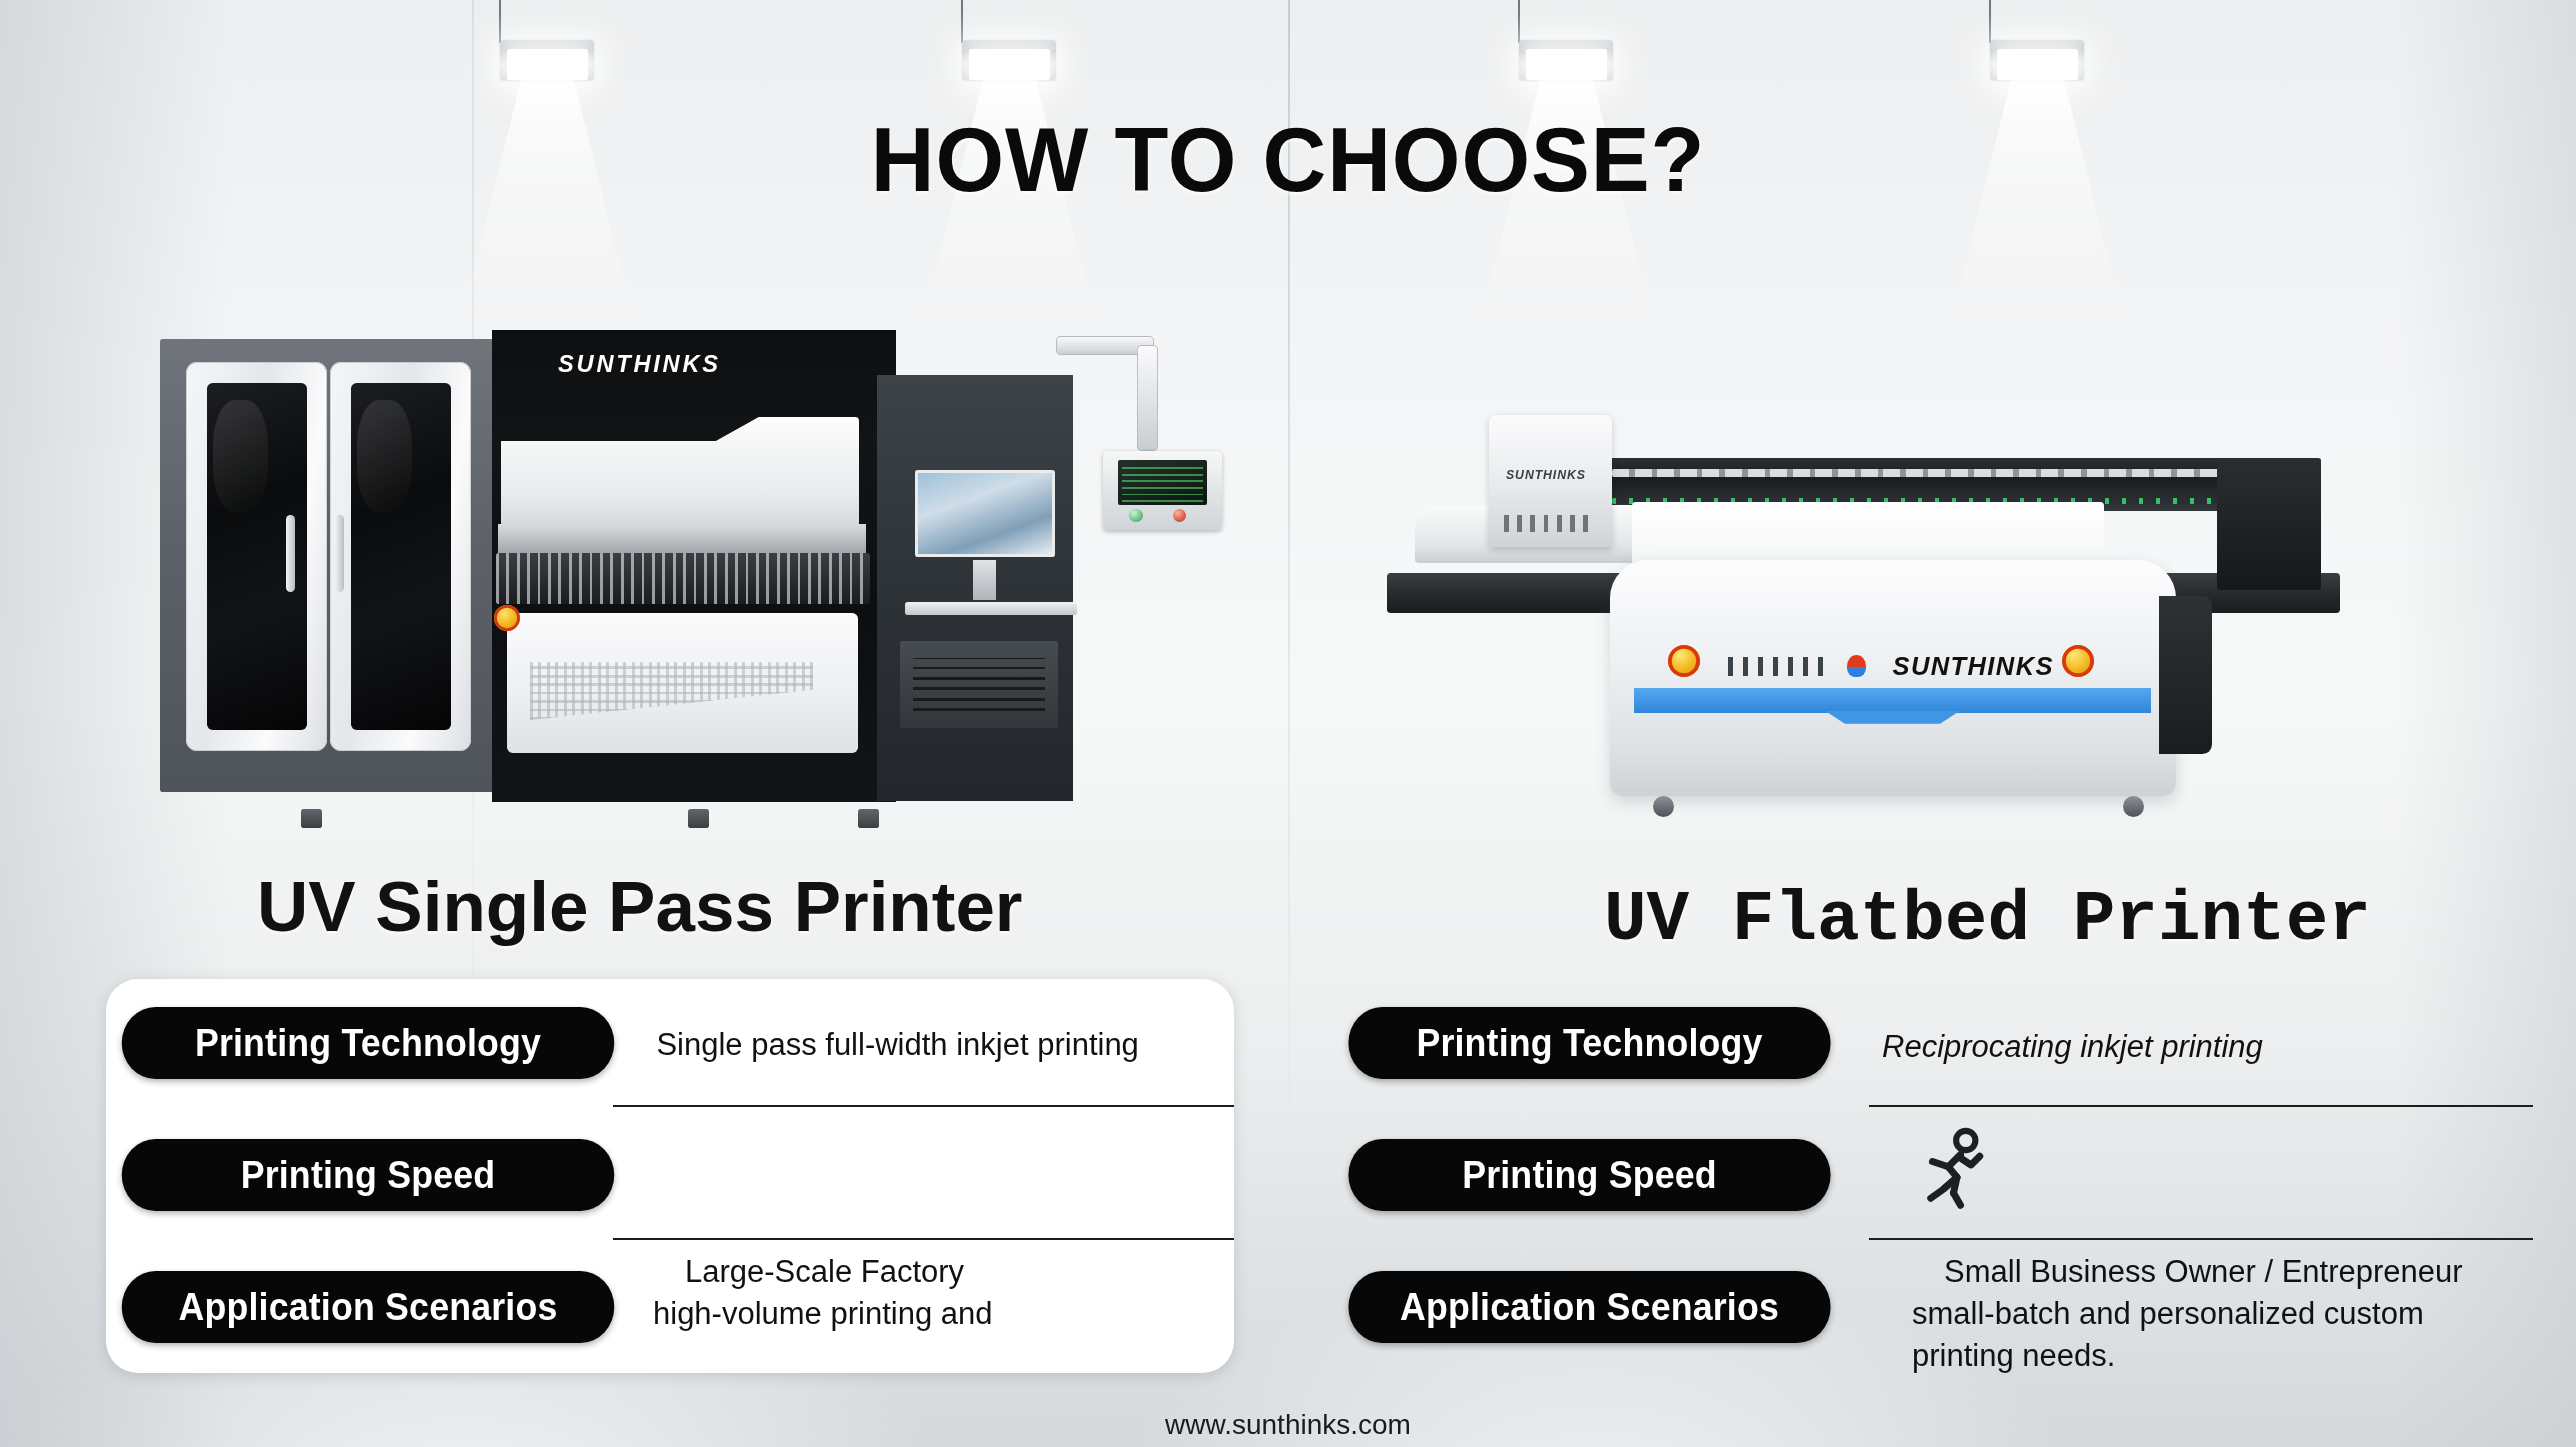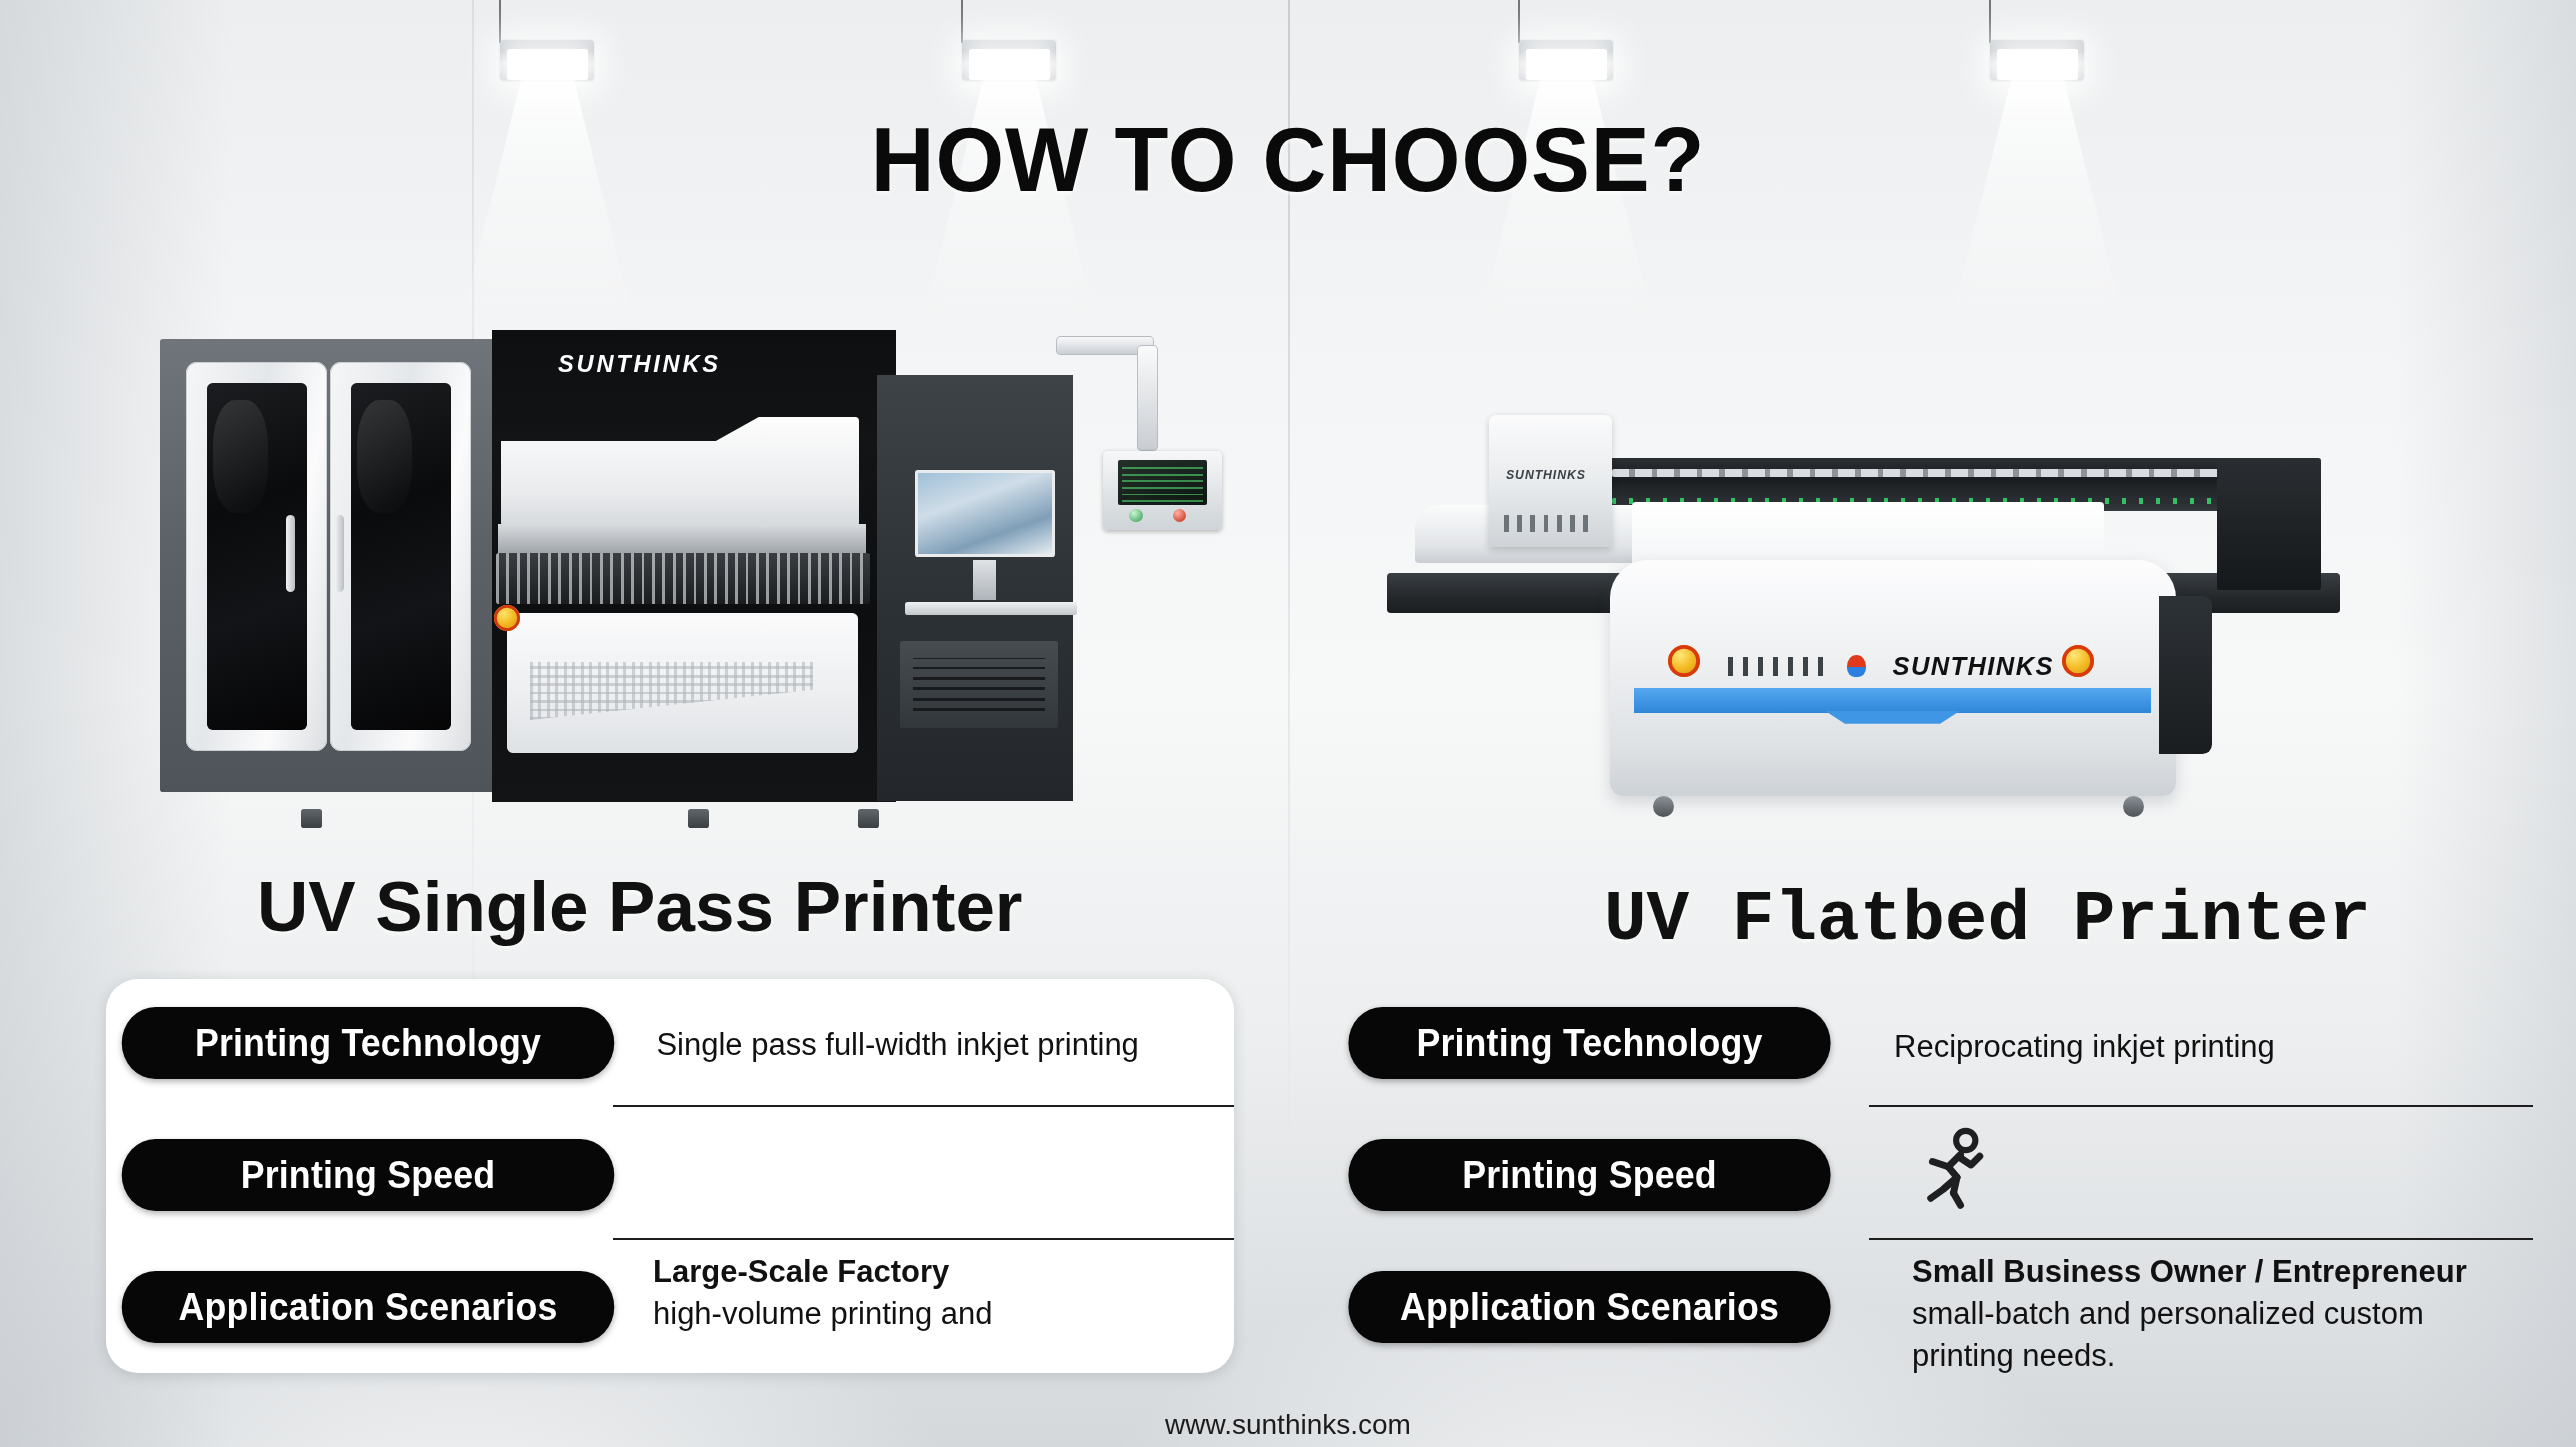--- a/index.html
+++ b/index.html
@@ -122,21 +122,21 @@
     white-space: nowrap;
   }
   .pill-inner { display:block; }
 
   .spec-value {
     color: #111;
     font-size: 31px;
     line-height: 1.35;
     white-space: nowrap;
   }
-  .spec-value.bold { font-weight: bold; }
+  .spec-value.bold { font-weight: normal; margin-left: 32px; }
 
   .divider {
     position: absolute;
     height: 1.9px;
     background: #1d1d1d;
   }
 
   
   .speed-wrap { position:absolute; display:flex; align-items:center; gap: 13.2px; }
   .runner { display:block; }
@@ -554,21 +554,21 @@
   <div class="spec-row" style="left:0; top:1007px;">
     <div style="width:945px;"></div>
   </div>
 
   <div class="spec-row" style="left:945px; top:0;"></div>
 
   <div class="spec-row" style="left:45px; top:1007px;">
     <div class="pill" style="width:513px; height:72px;">
       <span class="pill-inner">Printing Technology</span>
     </div>
-    <div class="spec-value" style="margin-left:48px; margin-top:19px;">Reciprocating inkjet printing</div>
+    <div class="spec-value" style="margin-left:36px; margin-top:19px;font-style:italic;">Reciprocating inkjet printing</div>
   </div>
 
   <div class="divider" style="left:581px; top:1105px; width:664px;"></div>
 
   <div class="spec-row" style="left:45px; top:1139px;">
     <div class="pill" style="width:513px; height:72px;">
       <span class="pill-inner">Printing Speed</span>
     </div>
   </div>
 

